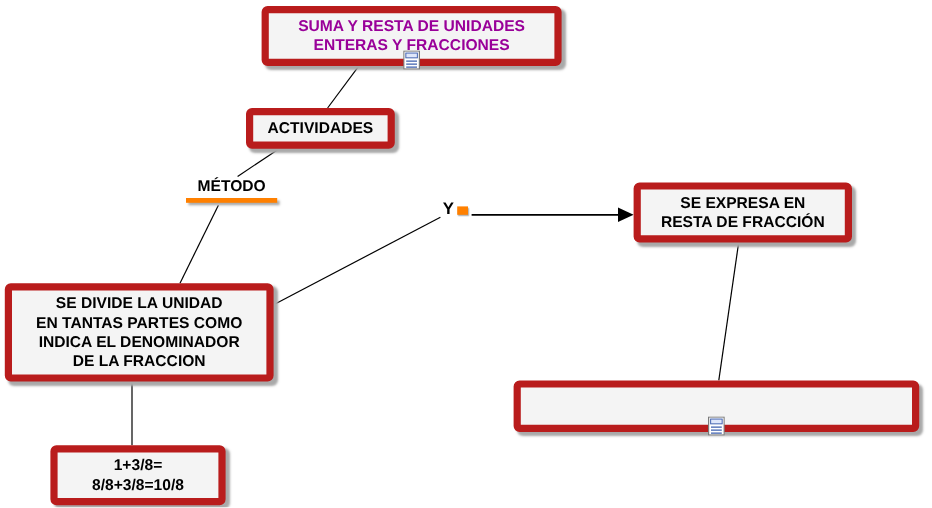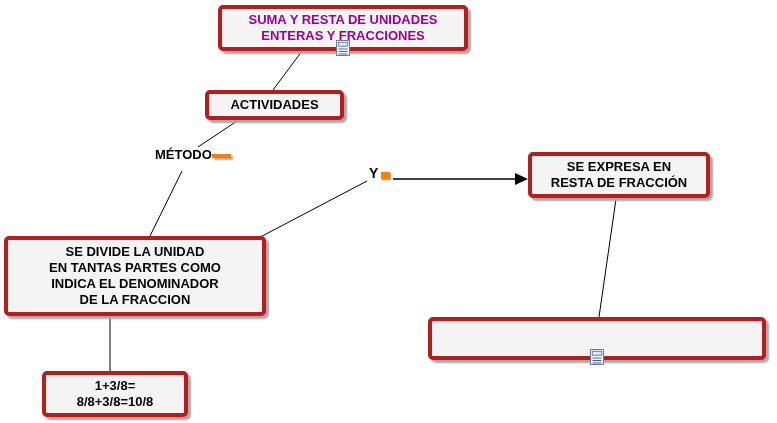--- a/index.html
+++ b/index.html
@@ -3,36 +3,36 @@
 <meta charset="utf-8">
 <style>
   html,body{margin:0;padding:0;background:#ffffff;}
   .canvas{
     position:relative;width:777px;height:423px;background:#ffffff;overflow:hidden;
     font-family:"Liberation Sans",sans-serif;
   }
   .links{position:absolute;left:0;top:0;z-index:0;}
   .node{
     position:absolute;z-index:2;box-sizing:border-box;
-    background:#f4f4f4;border:4px solid #b91c1c;border-radius:5px;
+    background:#f4f4f4;border:6px solid #b91c1c;border-radius:5px;
     box-shadow:3px 3px 2px #a9a9a9;
     display:flex;flex-direction:column;align-items:center;justify-content:center;
     text-align:center;padding:3px 5px;
   }
   .node-text{
     font-weight:bold;font-size:13px;line-height:16px;color:#000000;
     white-space:pre-line;
   }
   .purple{color:#990099;}
   .resource-icon{
     position:absolute;bottom:-9px;left:50%;transform:translateX(-50%);
     z-index:3;line-height:0;
   }
   .link-label{
-    position:absolute;z-index:2;display:flex;flex-direction:row;align-items:center;
+    position:absolute;z-index:2;display:flex;flex-direction:column;align-items:center;
   }
   .label-text{font-weight:bold;font-size:13px;line-height:16px;color:#000000;}
   .label-bar{
     display:block;width:100%;height:4px;background:#ff8000;
     box-shadow:2px 2px 2px #aaaaaa;margin-top:2px;
   }
   .y-label{position:absolute;z-index:2;display:flex;align-items:flex-end;gap:3px;}
   .y-mark{
     display:block;width:9px;height:7px;background:#ff8000;
     box-shadow:1px 1px 1px #aaaaaa;margin-bottom:2px;
@@ -61,30 +61,30 @@
       <svg width="14" height="16" viewBox="0 0 14 16">
         <rect x="0.5" y="0.5" width="13" height="15" fill="#ffffff" stroke="#7a7a7a"></rect>
         <rect x="2.2" y="2.2" width="9.6" height="4" fill="#dfe7fa" stroke="#3d5fae" stroke-width="0.8"></rect>
         <line x1="2.5" y1="9" x2="11.5" y2="9" stroke="#3d5fae" stroke-width="1"></line>
         <line x1="2.5" y1="11.5" x2="11.5" y2="11.5" stroke="#3d5fae" stroke-width="1"></line>
         <line x1="2.5" y1="14" x2="11.5" y2="14" stroke="#3d5fae" stroke-width="1"></line>
       </svg>
     </span>
   </div>
 
-  <div class="node" style="left:205px;top:90px;width:139px;min-height:27px">
+  <div class="node" style="left:205px;top:90px;width:124px;min-height:27px">
     <span class="node-text">ACTIVIDADES</span>
   </div>
 
   <div class="link-label" style="left:155px;top:147px;width:76px">
     <span class="label-text">MÉTODO</span>
     <span class="label-bar"></span>
   </div>
 
-  <div class="node" style="left:4px;top:236px;width:262px;min-height:80px">
+  <div class="node" style="left:4px;top:236px;width:224px;min-height:80px">
     <span class="node-text">SE DIVIDE LA UNIDAD
 EN TANTAS PARTES COMO
 INDICA EL DENOMINADOR
 DE LA FRACCION</span>
   </div>
 
   <div class="y-label" style="left:369px;top:165px">
     <span class="label-text" style="font-size:14px">Y</span>
     <span class="y-mark"></span>
   </div>

